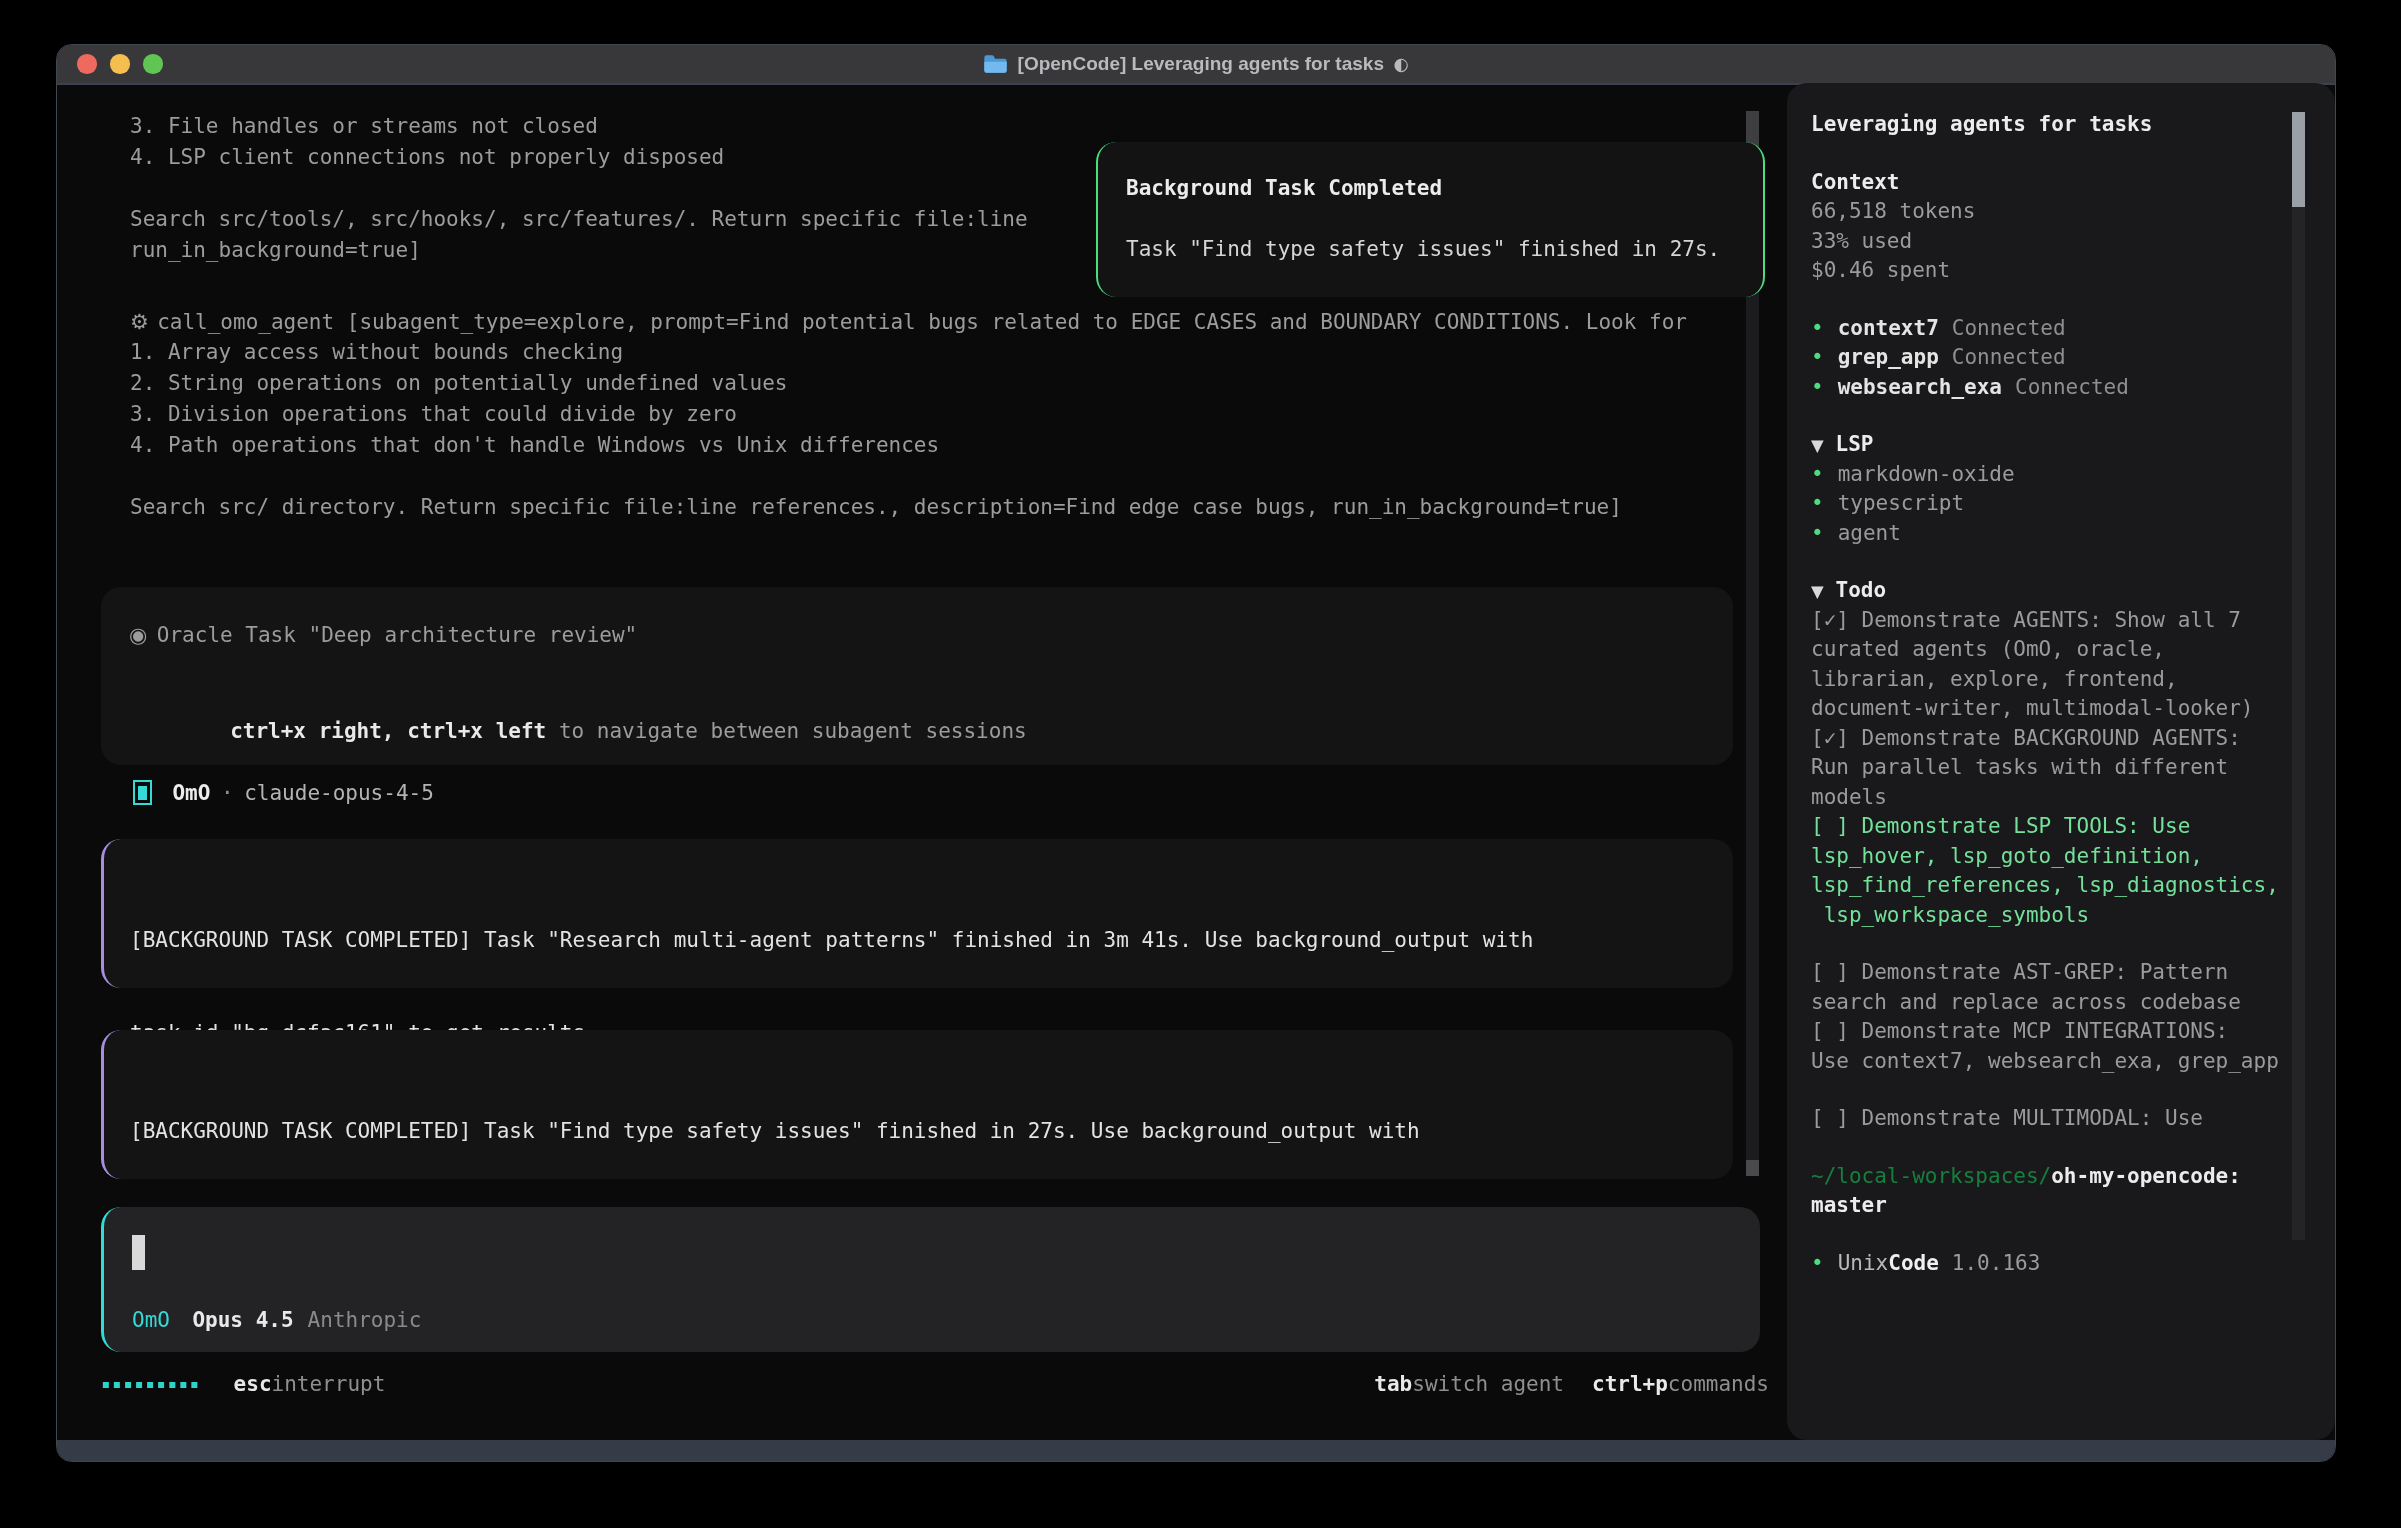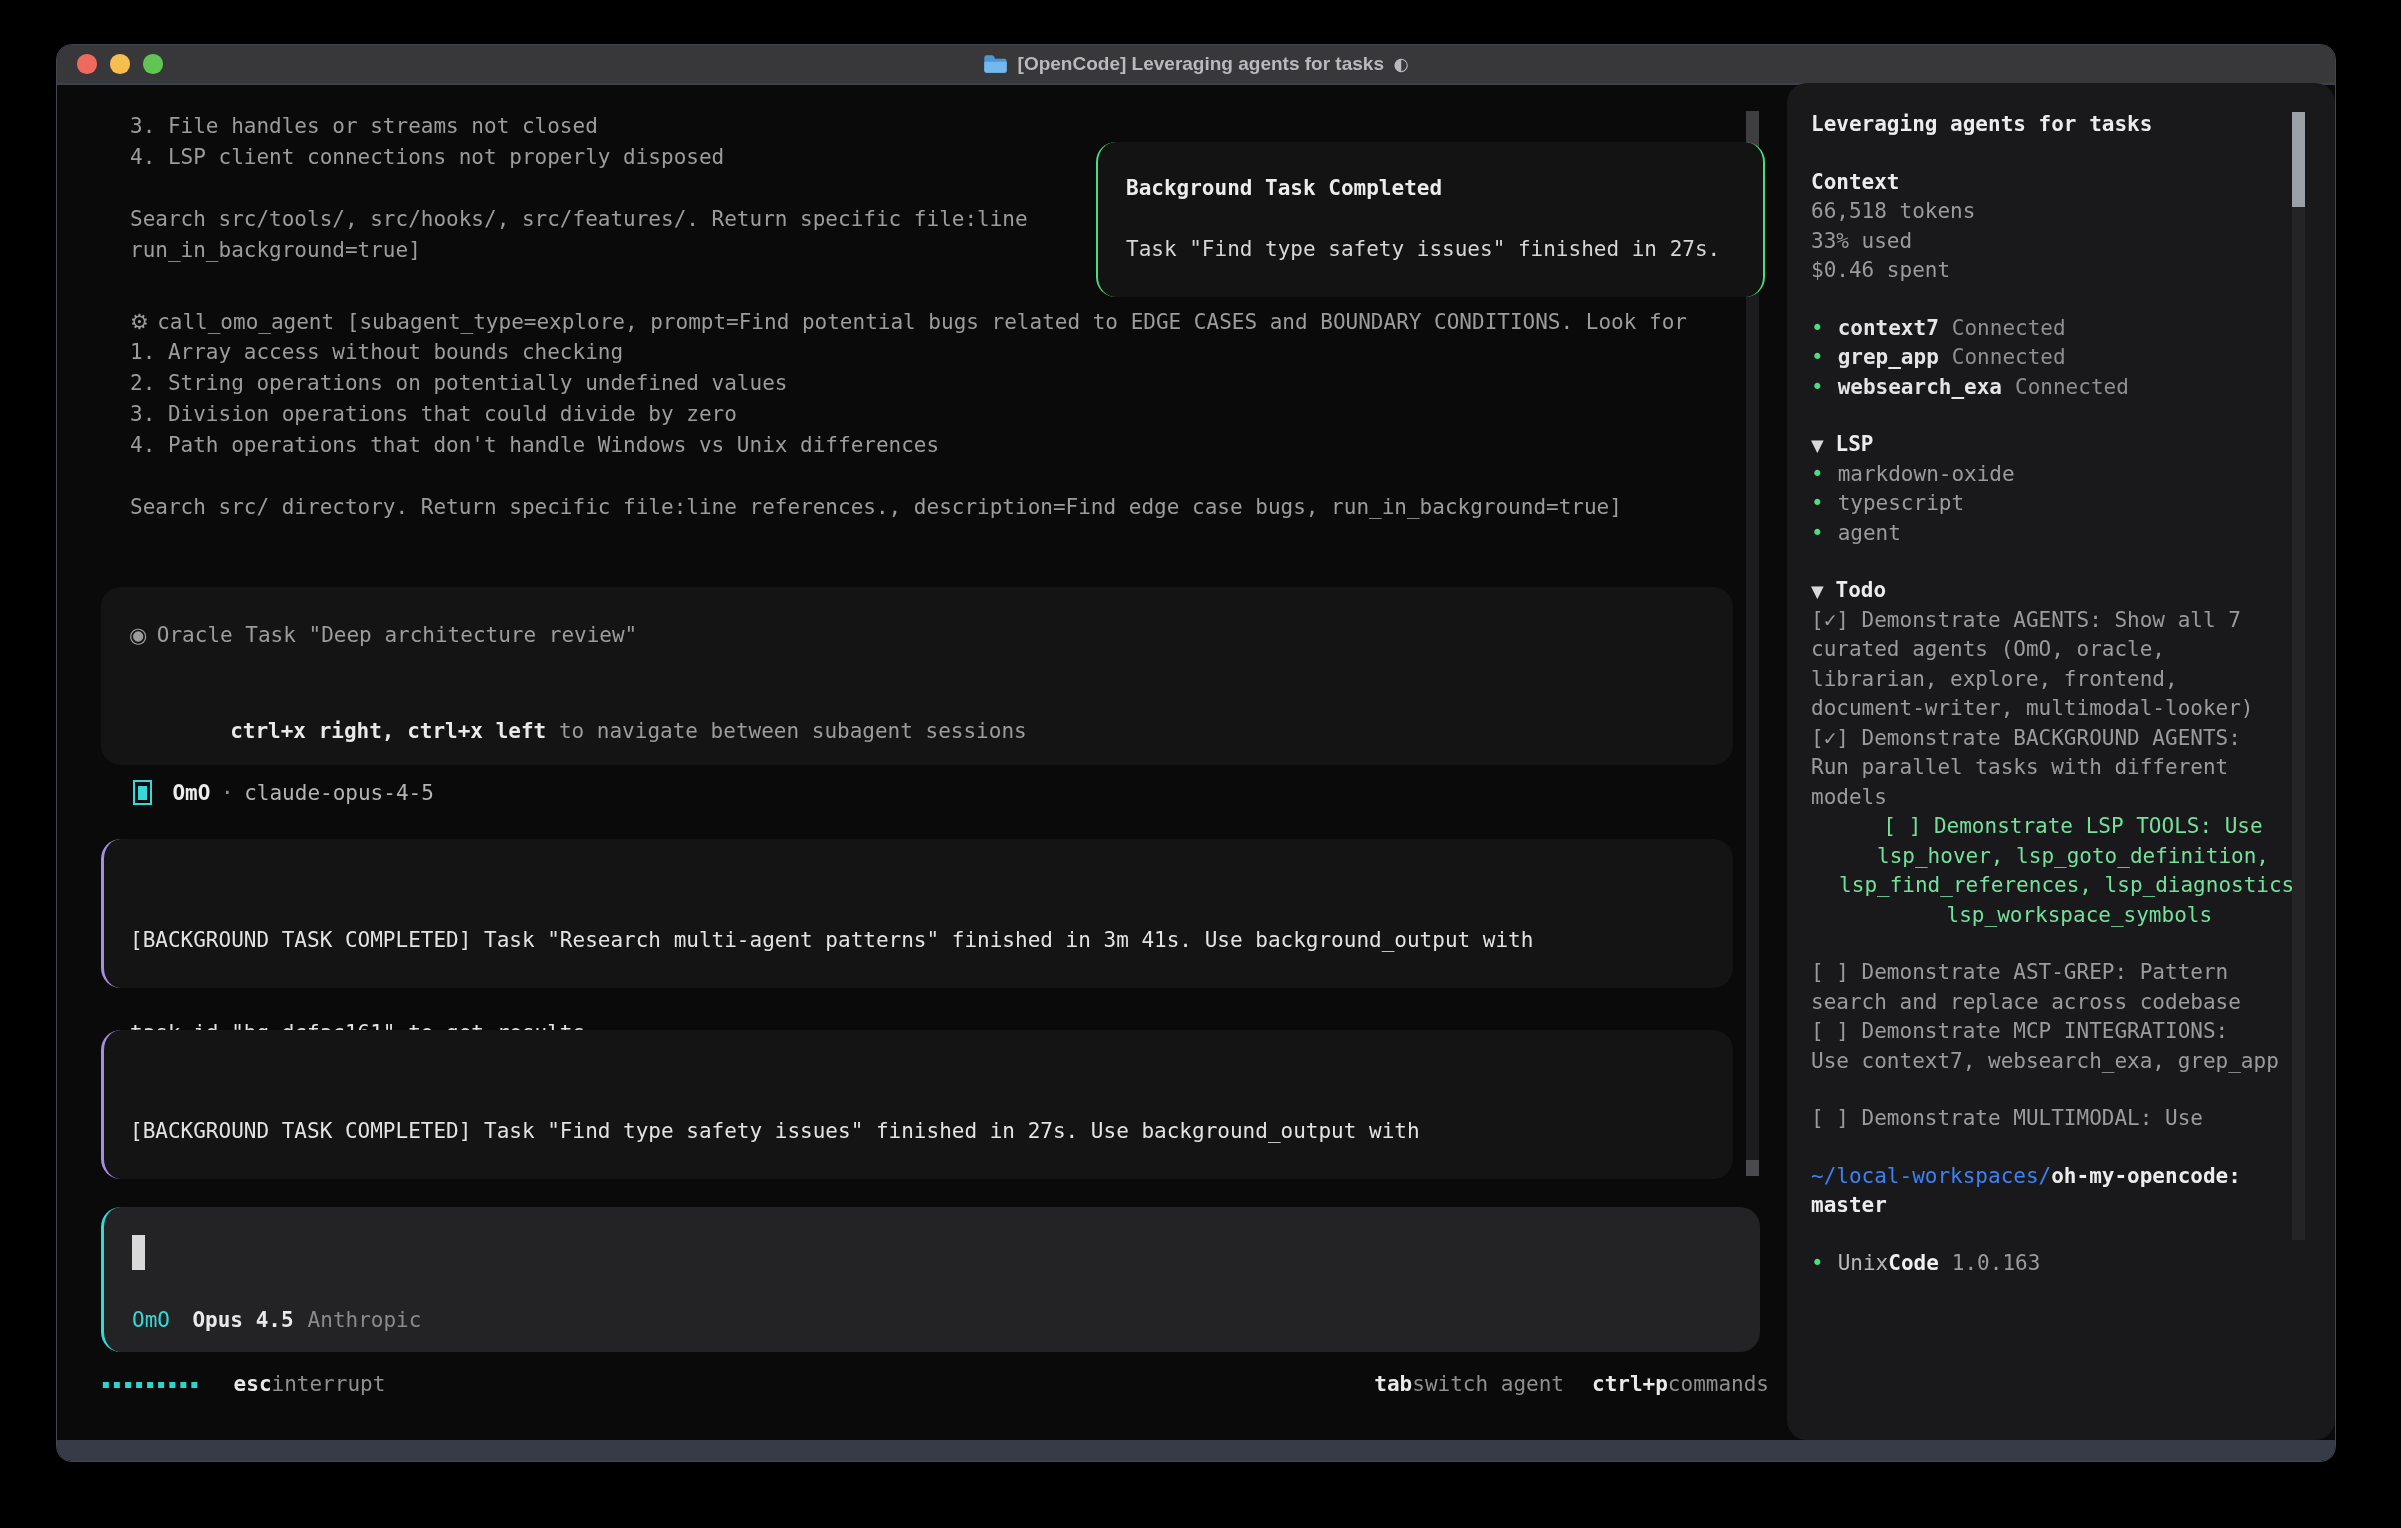--- a/index.html
+++ b/index.html
@@ -85,23 +85,23 @@
            box-sizing:border-box;padding:27px 0 0 24px;color:#9b9b9b;overflow:hidden;}
   .srow{height:29.5px;line-height:29.5px;white-space:pre;}
   .sgap{height:28px;}
   .s-title{color:#ececec;font-weight:700;}
   .s-head{color:#ececec;font-weight:700;}
   .tri{color:#d8d8d8;font-size:16.5px;margin-right:11.8px;font-family:"DejaVu Sans",sans-serif;}
   .bullet{color:#4ade80;margin-right:14px;}
   .mcp-name{color:#e4e4e4;font-weight:700;}
   .mcp-status{color:#8f8f8f;margin-left:13px;}
   .todo-done{color:#9b9b9b;}
-  .todo-active{color:#74e19b;text-align:center;}
+  .todo-active{color:#74e19b;}
   .todo-pending{color:#9b9b9b;}
-  .ws-prefix{color:#3b82f6;margin-top:25px;}
+  .ws-prefix{color:#15803d;margin-top:25px;}
   .ws-repo{color:#ececec;font-weight:700;}
   .ws-branch{color:#ececec;font-weight:700;}
   .ver-normal{color:#b9b9b9;}
   .ver-bold{color:#f0f0f0;font-weight:700;}
   .ver-num{color:#9b9b9b;margin-left:13px;}
   
   .window-footer{position:absolute;left:0;right:0;bottom:0;height:21px;background:#353b47;
                  border-radius:0 0 14px 14px;z-index:7;}
 </style>
 </head>

